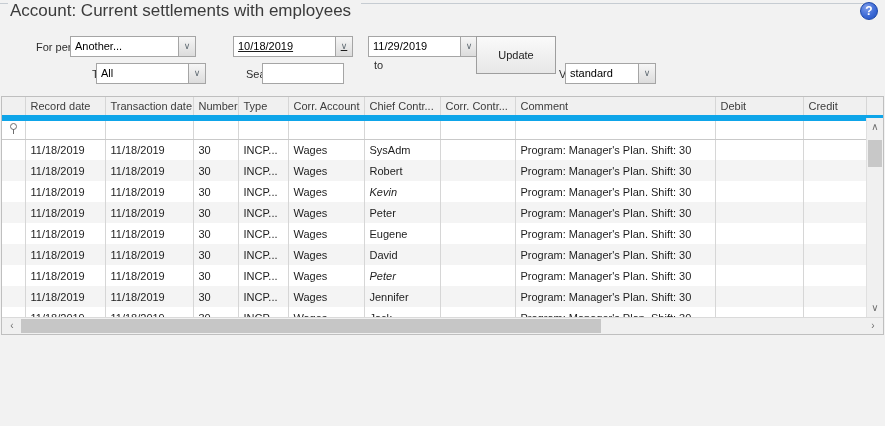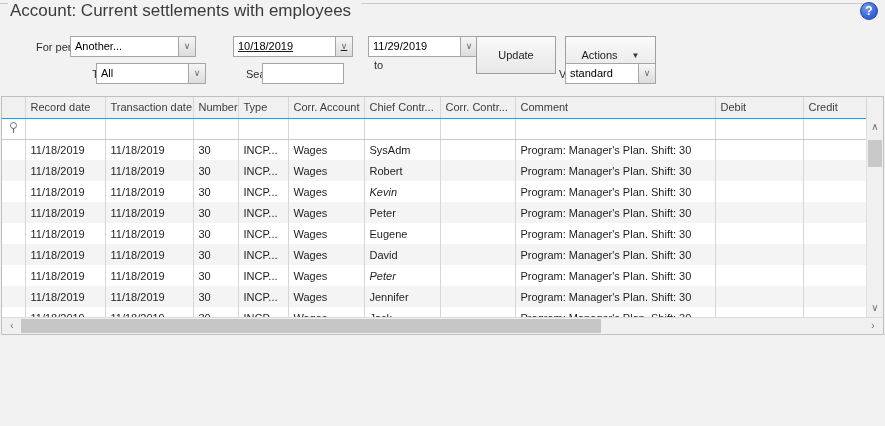--- a/index.html
+++ b/index.html
@@ -67,21 +67,21 @@
   }
   .grid-clip { position:absolute; left:0; top:0; right:0; height:221px; overflow:hidden; }
   table.grid-tbl { border-collapse:collapse; table-layout:fixed; width:881px; }
   .grid-tbl th, .grid-tbl td {
     height:21px; font-size:11px; font-weight:normal; text-align:left;
     padding:0 3px 0 5px; white-space:nowrap; overflow:hidden;
     border-right:1px solid #d6d6d6;
   }
   .grid-tbl thead th {
     background:#f0f0f0; color:#3c3c3c;
-    border-bottom:1px solid #0ea5e9;
+    border-bottom:6px solid #0ea5e9;
   }
   .grid-tbl tr.filter-row td {
     background:#fff; border-bottom:1px solid #c9c9c9;
   }
   .grid-tbl td.ind, .grid-tbl th.ind { padding:0; text-align:center; }
   .grid-tbl th.filler, .grid-tbl td.filler { border-right:none; }
   .grid-tbl tbody tr.alt td { background:#f4f4f4; }
   .grid-tbl td.italic { font-style:italic; }
   .pin-icon {
     display:inline-block; width:7px; height:11px; position:relative;
@@ -142,24 +142,20 @@
   <div class="combo" style="left:233px; top:36px; width:120px;text-decoration:underline;">
     <span class="val">10/18/2019</span>
     <span class="dd-btn">∨</span>
   </div>
   <span class="tb-label" style="left:346px; top:59px;text-align:right;">to</span>
   <div class="combo" style="left:368px; top:36px; width:110px;">
     <span class="val">11/29/2019</span>
     <span class="dd-btn">∨</span>
   </div>
   <button class="btn" style="left:476px; top:36px; width:80px;">Update</button>
-  <button class="btn" style="left:565px; top:36px; width:91px;">
-    <span>Actions</span>
-    <span class="caret">▼</span>
-  </button>
 
   <span class="tb-label" style="left:64px; top:68px;">Type</span>
   <div class="combo" style="left:96px; top:63px; width:110px;">
     <span class="val">All</span>
     <span class="dd-btn">∨</span>
   </div>
   <span class="tb-label" style="left:218px; top:68px;">Search</span>
   <input class="txt-input" style="left: 262px; top: 63px; width: 82px;" value="">
   <span class="tb-label" style="left:531px; top:68px;">View</span>
   <div class="combo" style="left:565px; top:63px; width:91px;">

